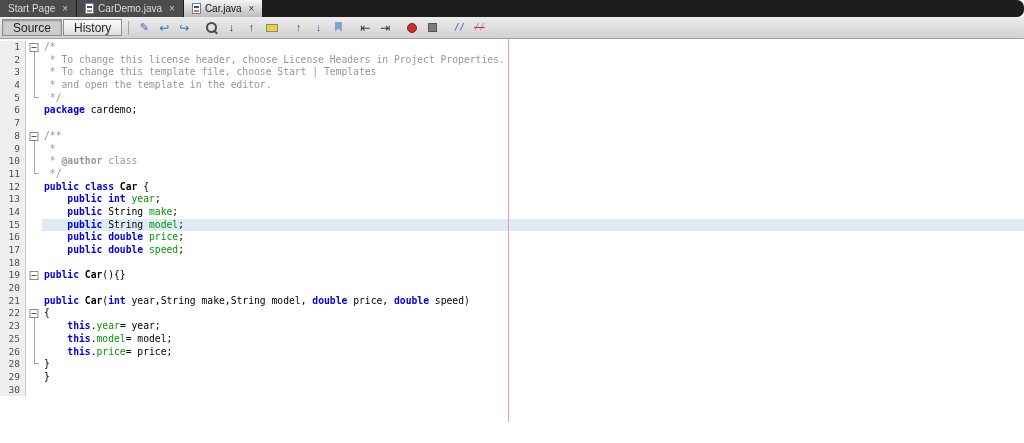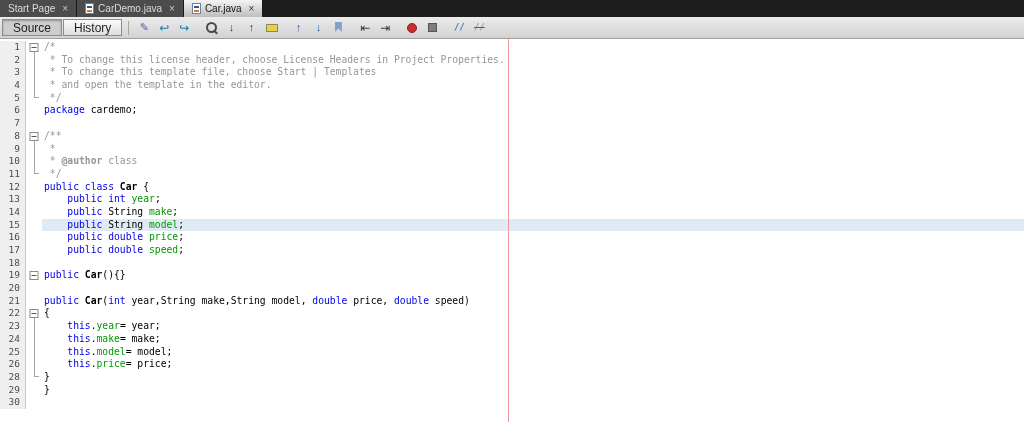--- a/index.html
+++ b/index.html
@@ -1,21 +1,21 @@
 <!DOCTYPE html>
 <html><head>
 <meta charset="utf-8">
 <style>
   * { margin:0; padding:0; box-sizing:border-box; }
   html,body { width:1024px; height:443px; background:#fff; overflow:hidden;
               font-family:"Liberation Sans", sans-serif; }
   .app { width:1024px; height:443px; display:flex; flex-direction:column; background:#fff; }
 
   
-  .tabbar { height:17px; background:#1d1d1d; display:flex; align-items:stretch; flex:0 0 auto; }
+  .tabbar { height:17px; background:#1d1d1d; display:flex; align-items:stretch; flex:0 0 auto;border-radius:7px; }
   .tab { display:flex; align-items:center; gap:4px; padding:0 8px; font-size:10px;
          background:#4c4c4c; color:#dcdcdc; border-right:1px solid #1a1a1a; cursor:default; }
   .tab.active { background:linear-gradient(#f4f4f4,#bdbdbd); color:#111; }
   .tab .close { margin-left:3px; font-size:10px; line-height:1; opacity:.85; }
   .java-icon { width:9px; height:11px; background:#fff; border:1px solid #6b7f9e;
                display:inline-block; position:relative; flex:0 0 auto; }
   .java-icon::after { content:""; position:absolute; left:1px; top:2px; width:5px; height:2px; background:#2b5797; }
   .java-icon::before { content:""; position:absolute; left:1px; bottom:1px; width:5px; height:2px; background:#d77b2a; }
 
   
@@ -69,21 +69,21 @@
   .fstub { position:absolute; left:50%; top:11px; bottom:0; width:1px; background:#a5a5a5; }
   .fline { position:absolute; left:50%; top:0; bottom:0; width:1px; background:#a5a5a5; }
   .fend  { position:absolute; left:50%; top:0; height:6px; width:5px;
            border-left:1px solid #a5a5a5; border-bottom:1px solid #a5a5a5; }
   .ccode { flex:1 1 auto; white-space:pre; padding-left:2px; color:#000; }
   .ccode.current { background:#dfeaf5; }
   .margin-line { position:absolute; left:508px; top:0; height:383px; width:1px;
                  background:#f49a9a; pointer-events:none; }
   .tok-c  { color:#969696; }
   .tok-cb { color:#969696; font-weight:bold; }
-  .tok-k  { color:#0000e6; font-weight:normal; }
+  .tok-k  { color:#0000e6; font-weight:bold; }
   .tok-b  { color:#000; font-weight:bold; }
   .tok-f  { color:#009900; }
   .tok-p  { color:#000; }
 </style>
 </head>
 <body>
 
 <div class="app">
 
   <div class="tabbar">
@@ -309,27 +309,20 @@
           <span class="ccode"><span class="tok-p">{</span></span>
         </div>
         <div class="crow">
           <span class="gnum">23</span>
           <span class="fcell">
             <span class="fline"></span>
           </span>
           <span class="ccode"><span class="tok-p">    </span><span class="tok-k">this</span><span class="tok-p">.</span><span class="tok-f">year</span><span class="tok-p">= year;</span></span>
         </div>
         <div class="crow">
-          <span class="gnum">24</span>
-          <span class="fcell">
-            <span class="fline"></span>
-          </span>
-          <span class="ccode"><span class="tok-p">    </span><span class="tok-k">this</span><span class="tok-p">.</span><span class="tok-f">make</span><span class="tok-p">= make;</span></span>
-        </div>
-        <div class="crow">
           <span class="gnum">25</span>
           <span class="fcell">
             <span class="fline"></span>
           </span>
           <span class="ccode"><span class="tok-p">    </span><span class="tok-k">this</span><span class="tok-p">.</span><span class="tok-f">model</span><span class="tok-p">= model;</span></span>
         </div>
         <div class="crow">
           <span class="gnum">26</span>
           <span class="fcell">
             <span class="fline"></span>

